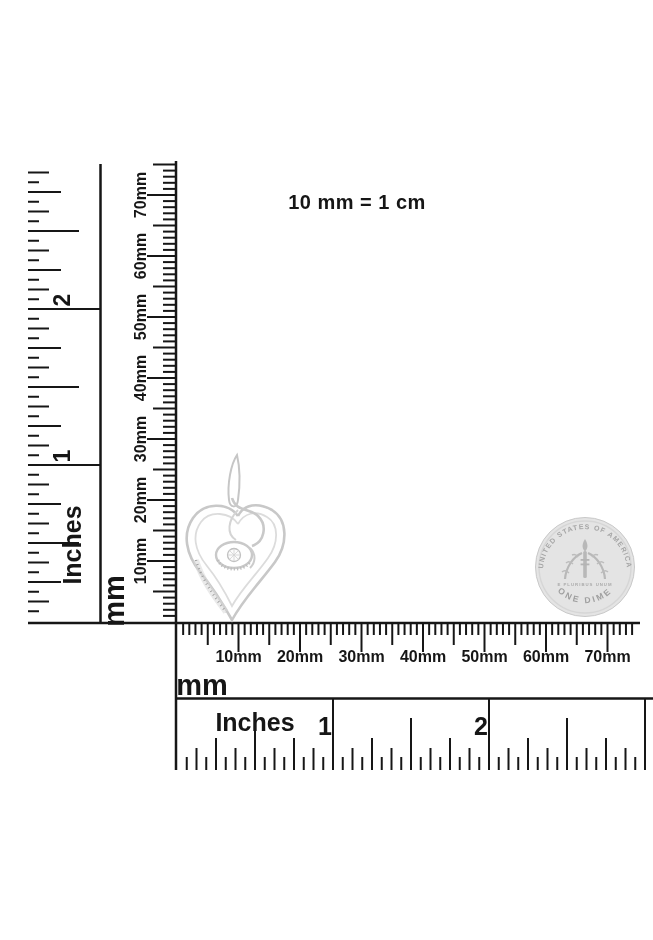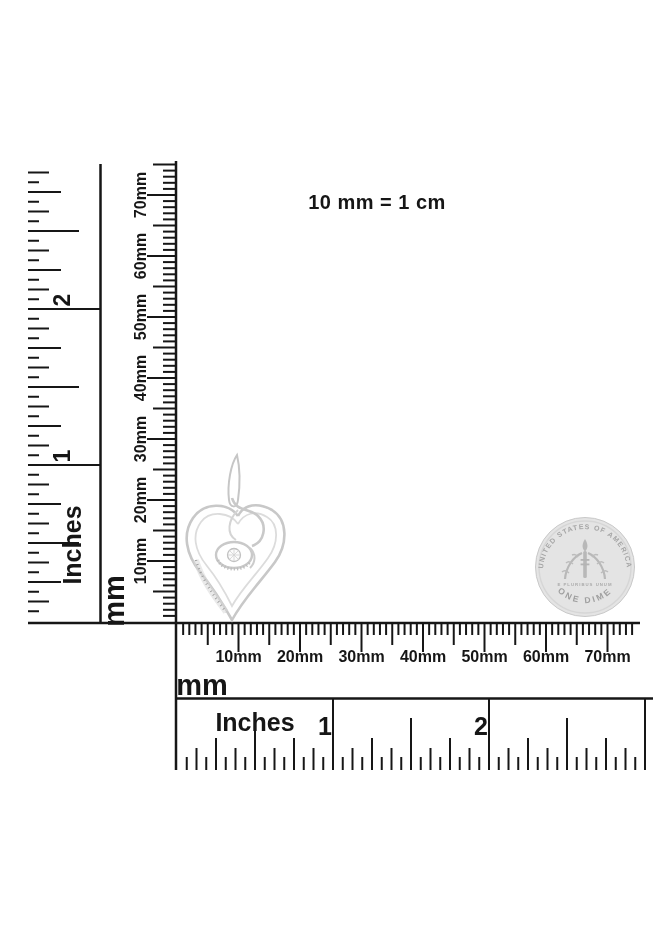--- a/index.html
+++ b/index.html
@@ -17,21 +17,20 @@
     white-space:nowrap;
     transform:translate(-50%,-50%);
     line-height:1;
   }
   .lbl.rot{
     transform:translate(-50%,-50%) rotate(-90deg);
   }
   .caption{
     font-size:20px;
     letter-spacing:0.5px;
-    margin-left:20px;
   }
   .mmTick{font-size:16px;}
   .unitBig{font-size:29px;}
   .unitInch{font-size:25px;}
   .inchNumH{font-size:25px;}
   .inchNumV{font-size:23px;}
   svg{position:absolute;left:0;top:0;}
   #ruler-lines{left:0;top:0;}
   #pendant{left:180px;top:450px;}
   #coin{left:533px;top:515px;}

